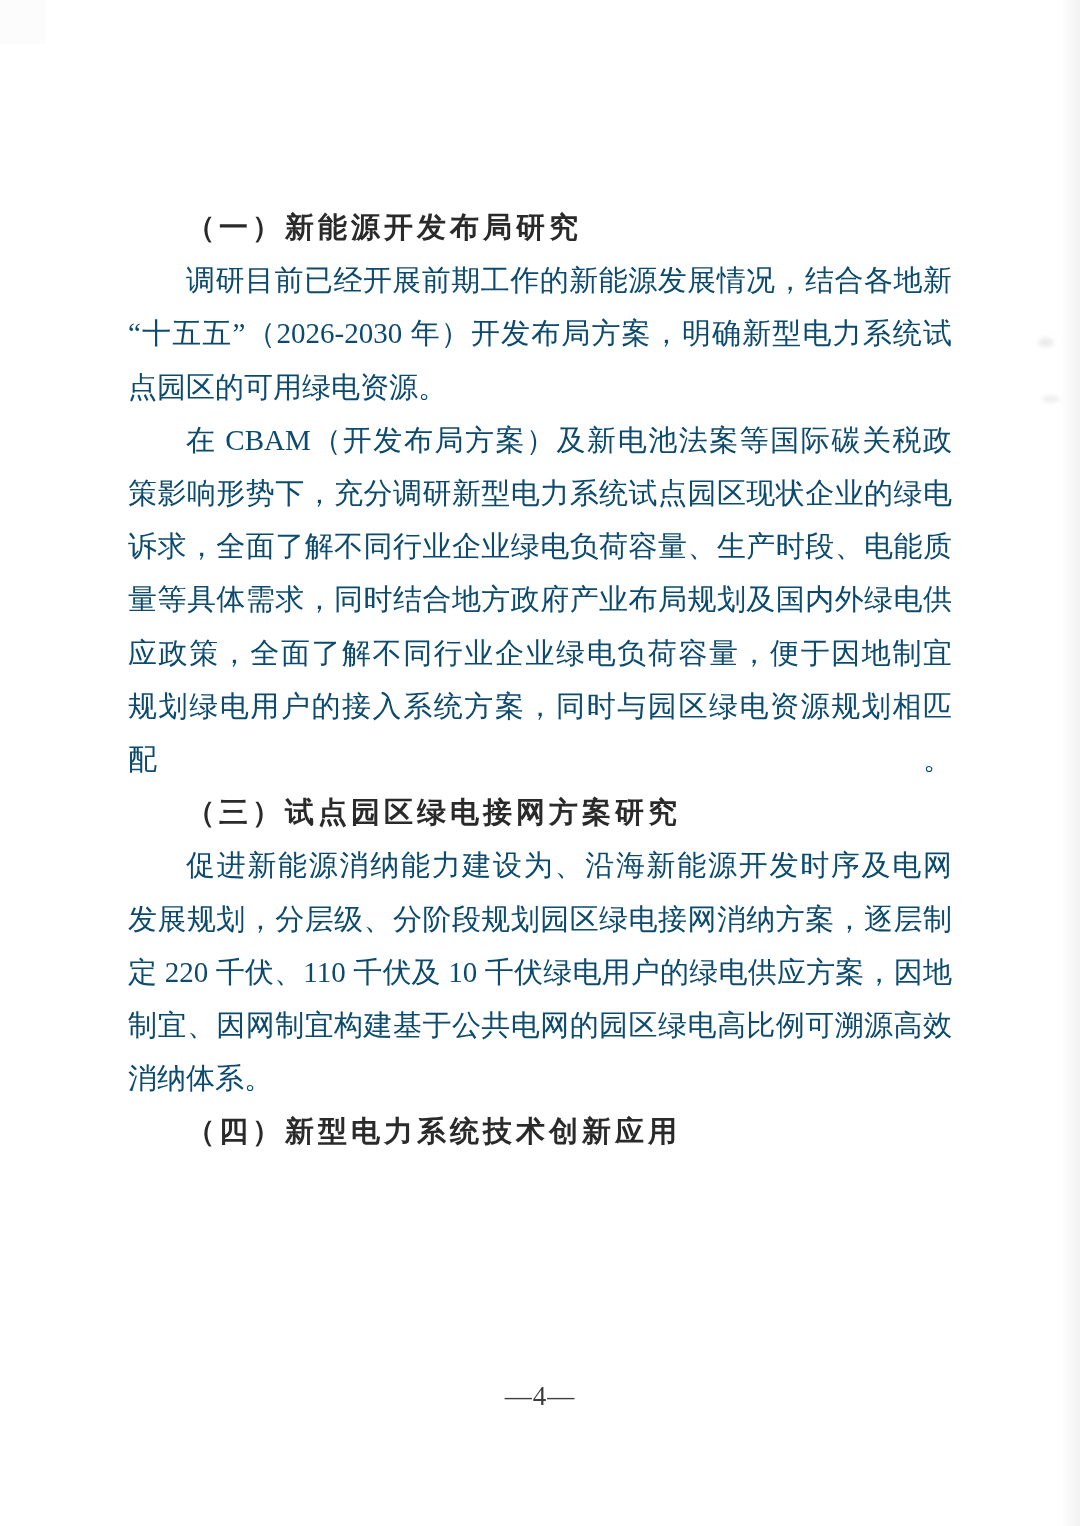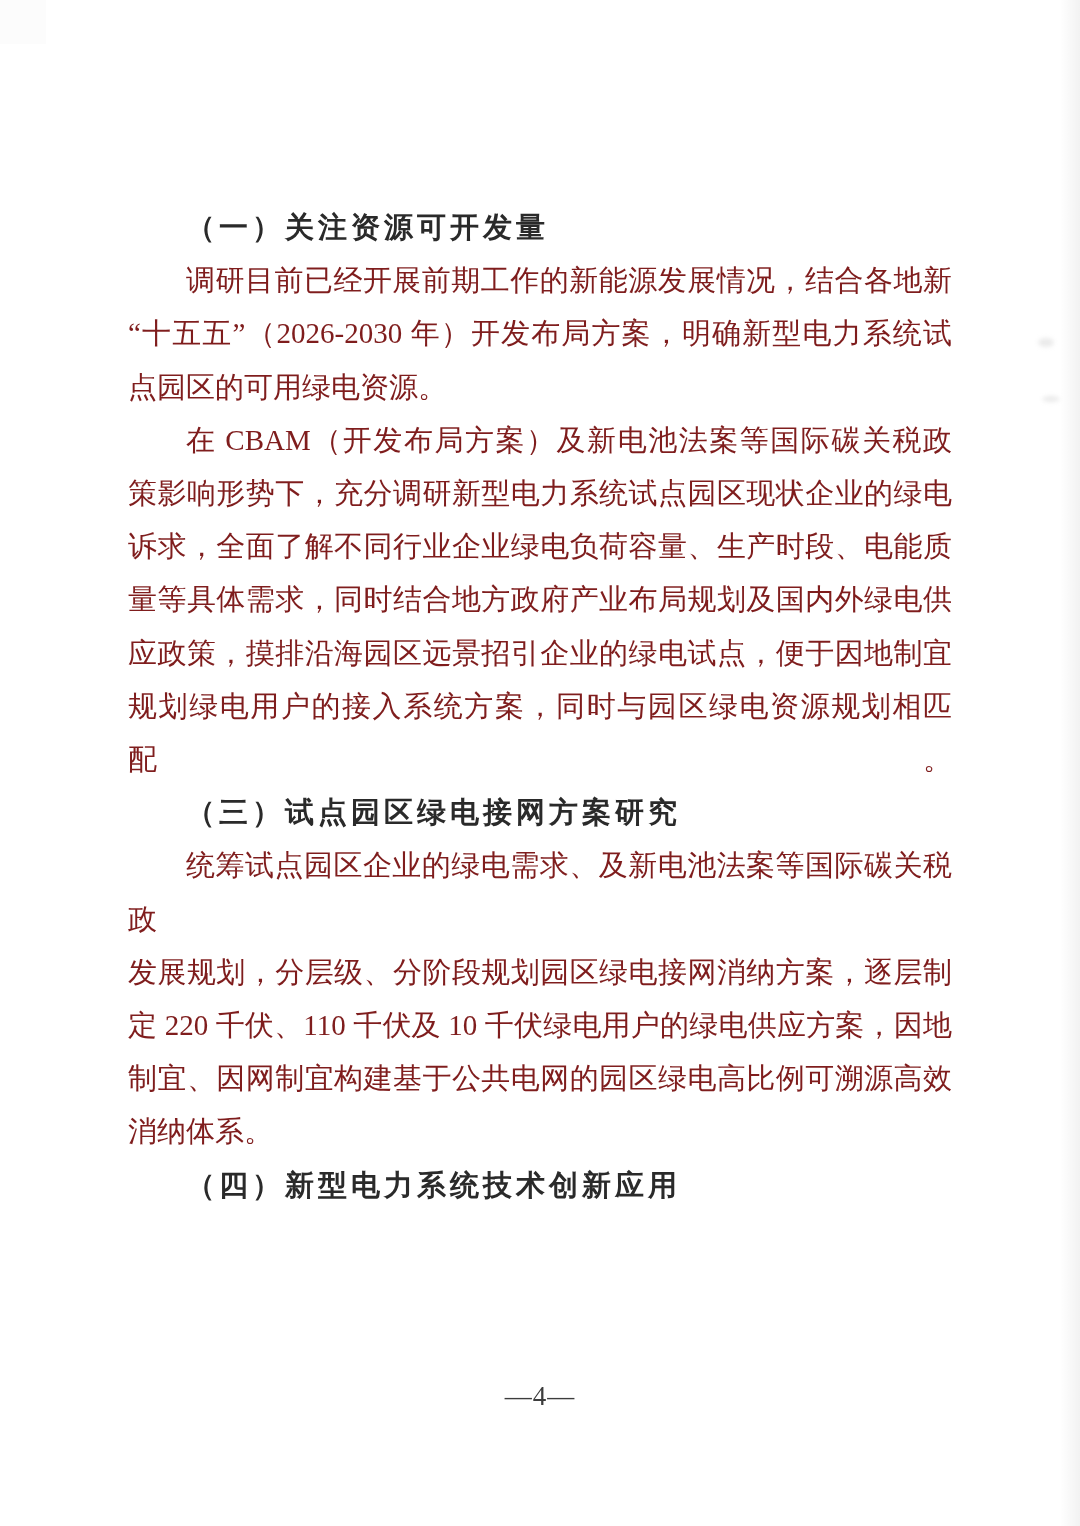--- a/index.html
+++ b/index.html
@@ -20,21 +20,21 @@
     position: absolute;
     left: 128px;
     top: 201px;
     width: 824px;
     font-size: 29px;
     line-height: 53.2px;
   }
   .ln {
     white-space: nowrap;
     text-align: left;
-    color: #7f1d1d;
+    color: #0c4a6e;
   }
   .ln.just {
     white-space: normal;
     text-align: justify;
     text-align-last: justify;
     text-justify: inter-character;
   }
   .ln.indent {
     text-indent: 58px;
   }
@@ -73,32 +73,32 @@
   .smudge.s1 { left: 1038px; top: 338px; width: 16px; height: 9px; }
   .smudge.s2 { left: 1042px; top: 396px; width: 18px; height: 6px; }
   .smudge.s3 { left: 0px; top: 0px; width: 46px; height: 44px; background:#fcfcfc; filter:none; border-radius:0; }
 </style>
 </head>
 <body>
 
 <div class="doc-page">
 
   <div class="text-block">
-    <div class="ln heading">（一）关注资源可开发量</div>
+    <div class="ln heading">（一）新能源开发布局研究</div>
     <div class="ln just indent">调研目前已经开展前期工作的新能源发展情况，结合各地新</div>
     <div class="ln just">“十五五”（2026-2030 年）开发布局方案，明确新型电力系统试</div>
     <div class="ln">点园区的可用绿电资源。</div>
     <div class="ln just indent">在 CBAM（开发布局方案）及新电池法案等国际碳关税政</div>
     <div class="ln just">策影响形势下，充分调研新型电力系统试点园区现状企业的绿电</div>
     <div class="ln just">诉求，全面了解不同行业企业绿电负荷容量、生产时段、电能质</div>
     <div class="ln just">量等具体需求，同时结合地方政府产业布局规划及国内外绿电供</div>
-    <div class="ln just">应政策，摸排沿海园区远景招引企业的绿电试点，便于因地制宜</div>
+    <div class="ln just">应政策，全面了解不同行业企业绿电负荷容量，便于因地制宜</div>
     <div class="ln just">规划绿电用户的接入系统方案，同时与园区绿电资源规划相匹配。</div>
     <div class="ln heading">（三）试点园区绿电接网方案研究</div>
-    <div class="ln just indent">统筹试点园区企业的绿电需求、及新电池法案等国际碳关税政</div>
+    <div class="ln just indent">促进新能源消纳能力建设为、沿海新能源开发时序及电网</div>
     <div class="ln just">发展规划，分层级、分阶段规划园区绿电接网消纳方案，逐层制</div>
     <div class="ln just">定 220 千伏、110 千伏及 10 千伏绿电用户的绿电供应方案，因地</div>
     <div class="ln just">制宜、因网制宜构建基于公共电网的园区绿电高比例可溯源高效</div>
     <div class="ln">消纳体系。</div>
     <div class="ln heading">（四）新型电力系统技术创新应用</div>
   </div>
 
   <div class="page-number">—4—</div>
 
   <div class="smudge s1"></div>

